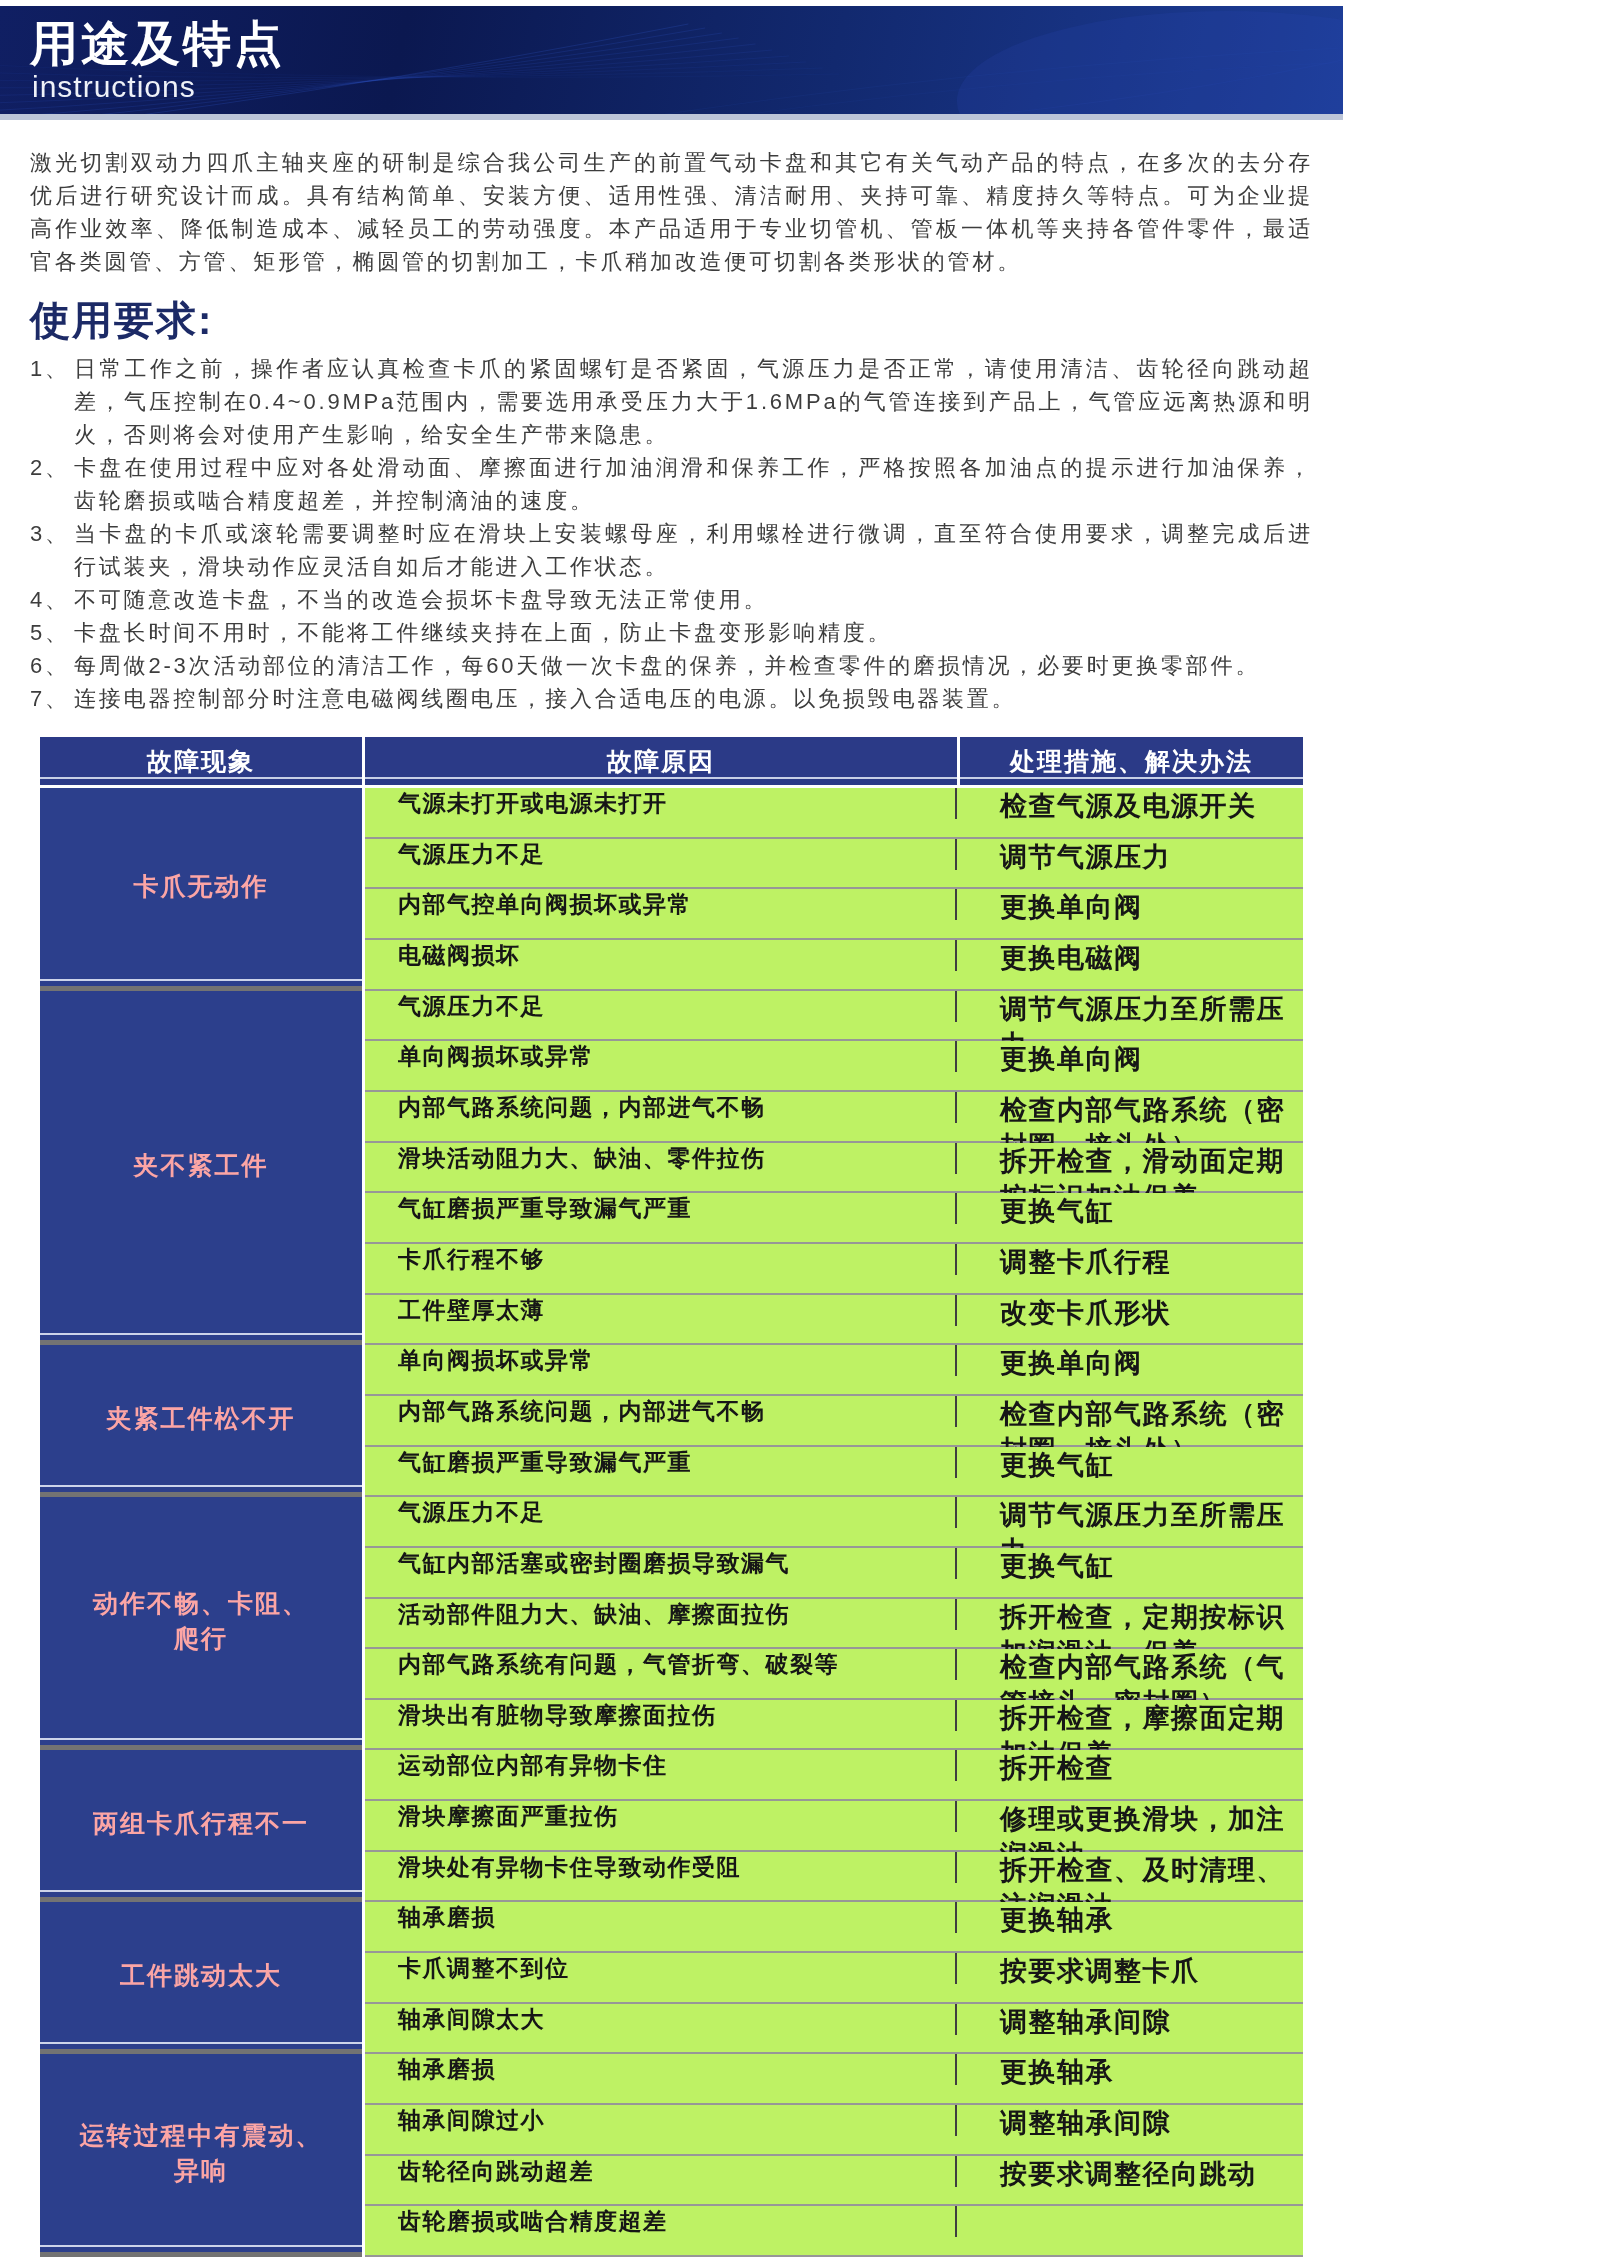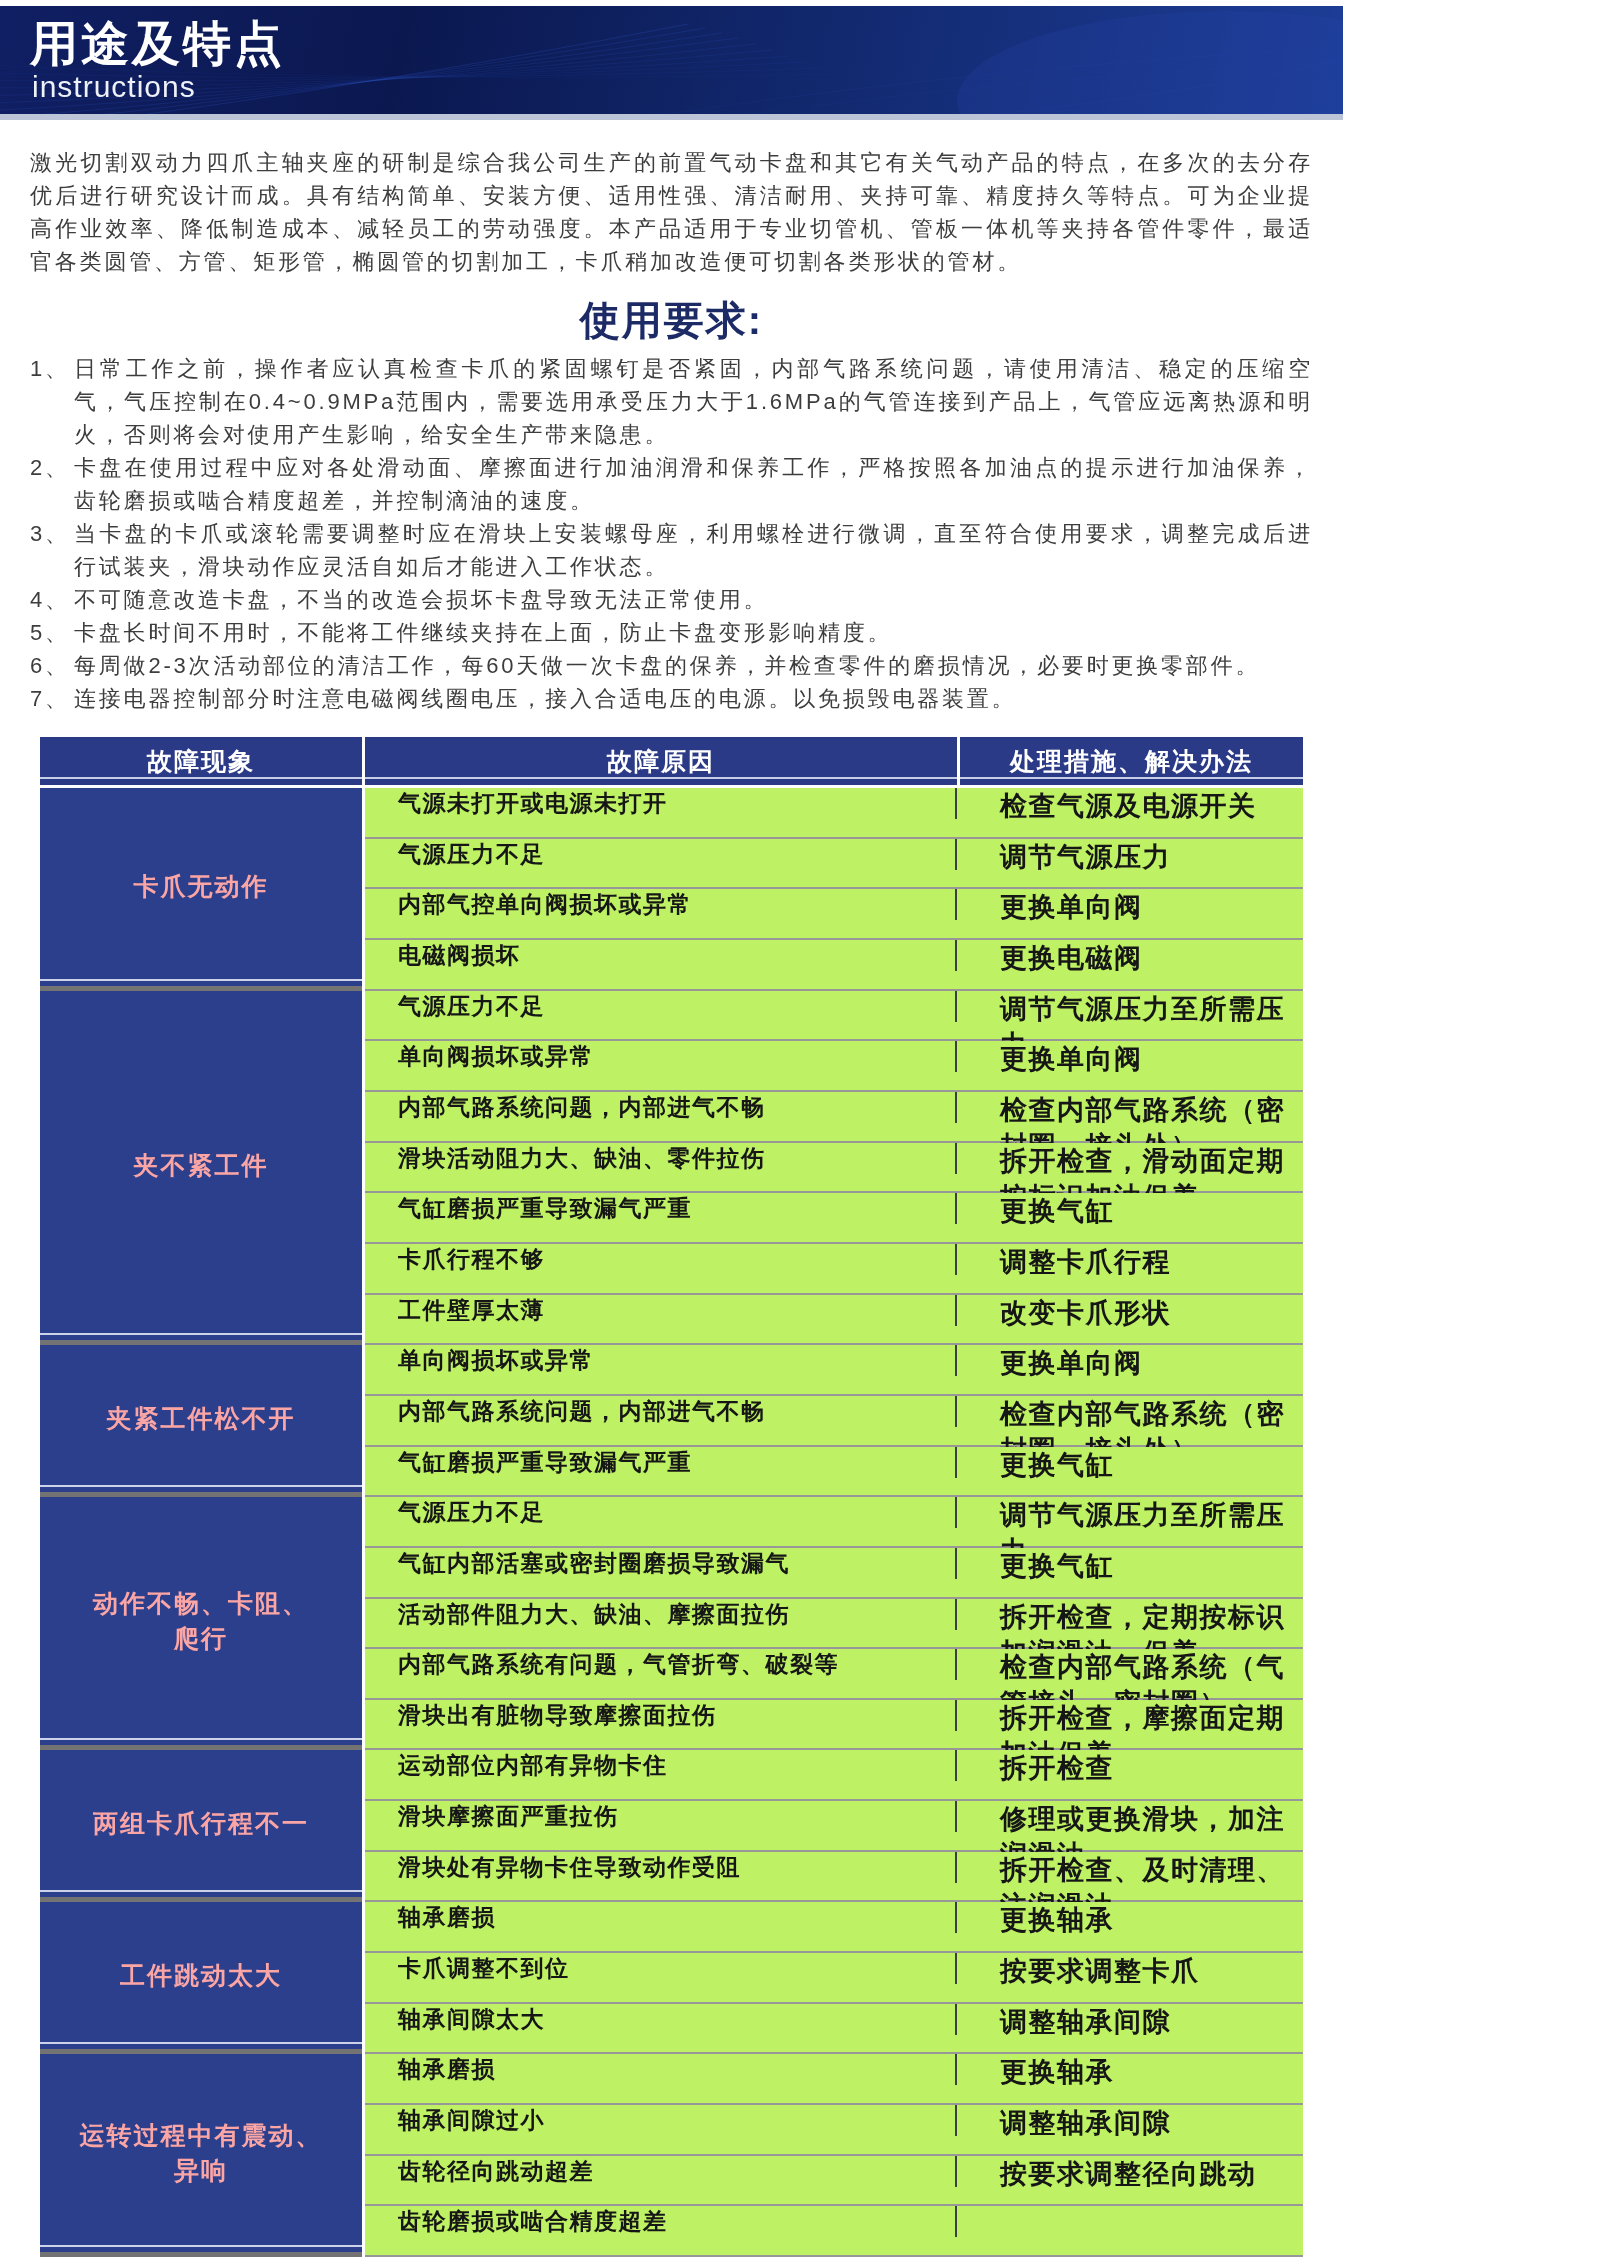--- a/index.html
+++ b/index.html
@@ -23,21 +23,21 @@
   }
   .banner-strip { height:6px; background:#bcc5d8; }
   
   .content { padding:0 30px; }
   .intro {
     margin:26px 0 0 0; font-size:22px; line-height:33px; letter-spacing:2.8px;
     text-align:justify; color:#3d3d3d; font-weight:500;
   }
   .req-heading {
     margin:16px 0 6px 0; font-size:40px; line-height:52px; font-weight:800;
-    color:#1c2a66; letter-spacing:2px;text-align:center;
+    color:#1c2a66; letter-spacing:2px;
   }
   .req-item {
     display:flex; align-items:flex-start; font-size:22px; line-height:33px;
     letter-spacing:2.8px; color:#3d3d3d; font-weight:500;
   }
   .req-num { flex:0 0 44px; }
   .req-text { flex:1; text-align:justify; }
   
   .ftable { margin:22px 10px 0 10px; }
   .thead { display:flex; gap:3px; margin-bottom:3px; }
@@ -104,21 +104,21 @@
   <main class="content">
 
     <p class="intro">激光切割双动力四爪主轴夹座的研制是综合我公司生产的前置气动卡盘和其它有关气动产品的特点，在多次的去分存优后进行研究设计而成。具有结构简单、安装方便、适用性强、清洁耐用、夹持可靠、精度持久等特点。可为企业提高作业效率、降低制造成本、减轻员工的劳动强度。本产品适用于专业切管机、管板一体机等夹持各管件零件，最适官各类圆管、方管、矩形管，椭圆管的切割加工，卡爪稍加改造便可切割各类形状的管材。</p>
 
     <h2 class="req-heading">使用要求:</h2>
 
     <div class="req-list">
 
     <div class="req-item">
           <span class="req-num">1、</span>
-          <span class="req-text">日常工作之前，操作者应认真检查卡爪的紧固螺钉是否紧固，内部气路系统问题，请使用清洁、稳定的压缩空气，气压控制在0.4~0.9MPa范围内，需要选用承受压力大于1.6MPa的气管连接到产品上，气管应远离热源和明火，否则将会对使用产生影响，给安全生产带来隐患。</span>
+          <span class="req-text">日常工作之前，操作者应认真检查卡爪的紧固螺钉是否紧固，气源压力是否正常，请使用清洁、齿轮径向跳动超差，气压控制在0.4~0.9MPa范围内，需要选用承受压力大于1.6MPa的气管连接到产品上，气管应远离热源和明火，否则将会对使用产生影响，给安全生产带来隐患。</span>
         </div>
         <div class="req-item">
           <span class="req-num">2、</span>
           <span class="req-text">卡盘在使用过程中应对各处滑动面、摩擦面进行加油润滑和保养工作，严格按照各加油点的提示进行加油保养，齿轮磨损或啮合精度超差，并控制滴油的速度。</span>
         </div>
         <div class="req-item">
           <span class="req-num">3、</span>
           <span class="req-text">当卡盘的卡爪或滚轮需要调整时应在滑块上安装螺母座，利用螺栓进行微调，直至符合使用要求，调整完成后进行试装夹，滑块动作应灵活自如后才能进入工作状态。</span>
         </div>
         <div class="req-item">

